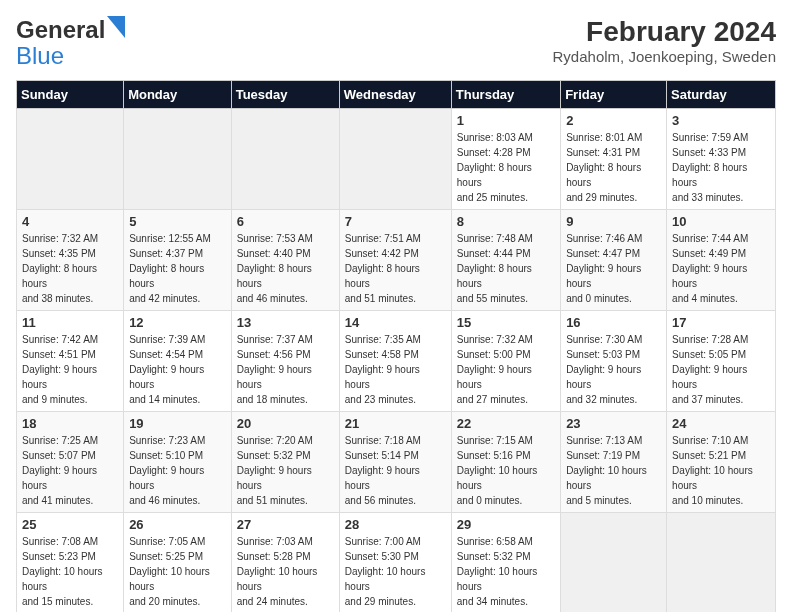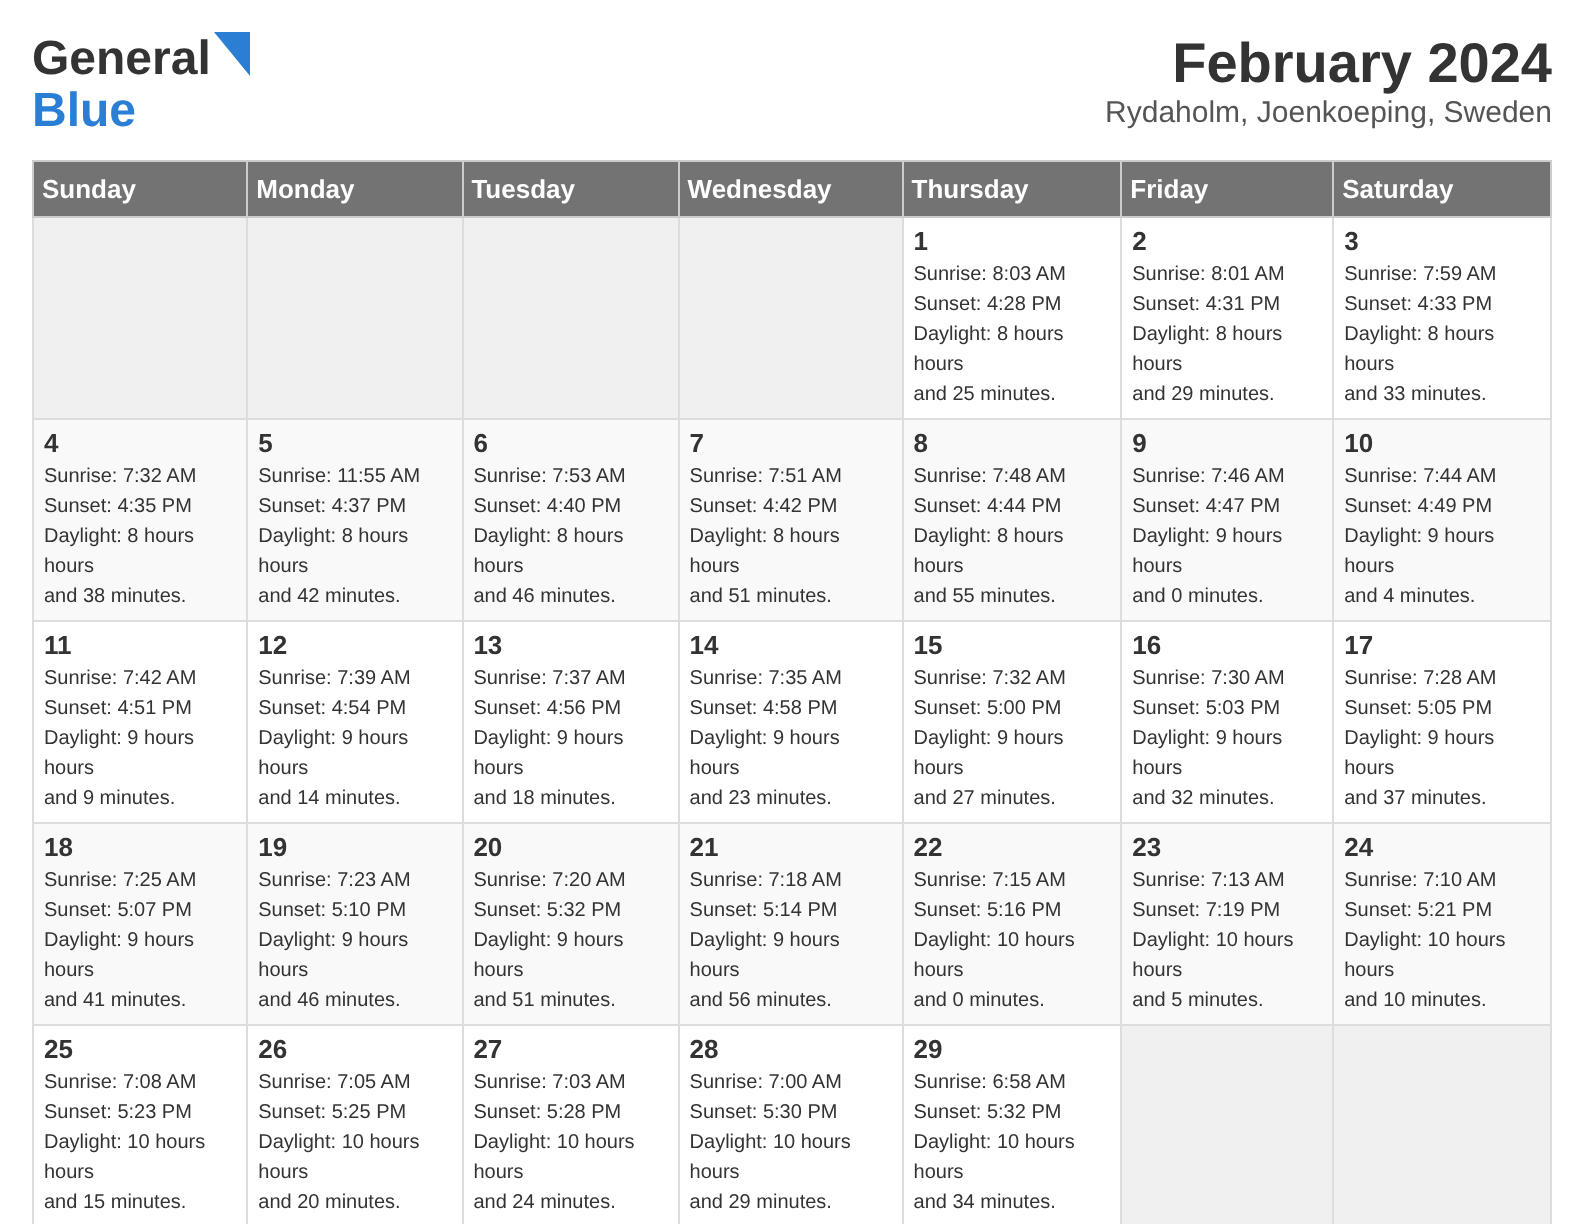--- a/index.html
+++ b/index.html
@@ -35,21 +35,21 @@
     }
     .subtitle {
       font-size: 15px;
       color: #555;
     }
     table {
       width: 100%;
       border-collapse: collapse;
     }
     thead tr th {
-      background-color: #737373;
+      background-color: #0f172a;
       color: #fff;
       font-size: 13px;
       font-weight: bold;
       padding: 6px 4px;
       text-align: left;
       border: 1px solid #ccc;
     }
     tbody tr td {
       vertical-align: top;
       padding: 4px 5px;
@@ -84,21 +84,21 @@
   <div class="logo">
     <div class="logo-row">
       <div style="position:relative; display:inline-block;">
         <span style="font-size:24px; font-weight:bold; color:#333;">General</span>
         <svg width="18" height="22" viewBox="0 0 18 22" style="position:absolute; right:-20px; top:0;">
           <polygon points="0,0 18,0 18,22" fill="#2a7fd4"></polygon>
         </svg>
       </div>
     </div>
     <div style="margin-top:-2px;">
-      <span style="font-size:24px; font-weight:bold; color:#2a7fd4;">Blue</span>
+      <span style="font-size:24px; font-weight:normal; color:#2a7fd4;">Blue</span>
     </div>
   </div>
   <div class="title-section">
     <div class="main-title">February 2024</div>
     <div class="subtitle">Rydaholm, Joenkoeping, Sweden</div>
   </div>
 </div>
 
 <table>
   <thead>
@@ -131,21 +131,21 @@
           <div class="day-info"><span>Sunrise: 7:59 AM</span><br><span>Sunset: 4:33 PM</span><br><span>Daylight: 8 hours hours</span><br><span>and 33 minutes.</span></div>
         </td>
       </tr>
       <tr>
         <td>
           <span class="day-number">4</span>
           <div class="day-info"><span>Sunrise: 7:32 AM</span><br><span>Sunset: 4:35 PM</span><br><span>Daylight: 8 hours hours</span><br><span>and 38 minutes.</span></div>
         </td>
         <td>
           <span class="day-number">5</span>
-          <div class="day-info"><span>Sunrise: 11:55 AM</span><br><span>Sunset: 4:37 PM</span><br><span>Daylight: 8 hours hours</span><br><span>and 42 minutes.</span></div>
+          <div class="day-info"><span>Sunrise: 12:55 AM</span><br><span>Sunset: 4:37 PM</span><br><span>Daylight: 8 hours hours</span><br><span>and 42 minutes.</span></div>
         </td>
         <td>
           <span class="day-number">6</span>
           <div class="day-info"><span>Sunrise: 7:53 AM</span><br><span>Sunset: 4:40 PM</span><br><span>Daylight: 8 hours hours</span><br><span>and 46 minutes.</span></div>
         </td>
         <td>
           <span class="day-number">7</span>
           <div class="day-info"><span>Sunrise: 7:51 AM</span><br><span>Sunset: 4:42 PM</span><br><span>Daylight: 8 hours hours</span><br><span>and 51 minutes.</span></div>
         </td>
         <td>

